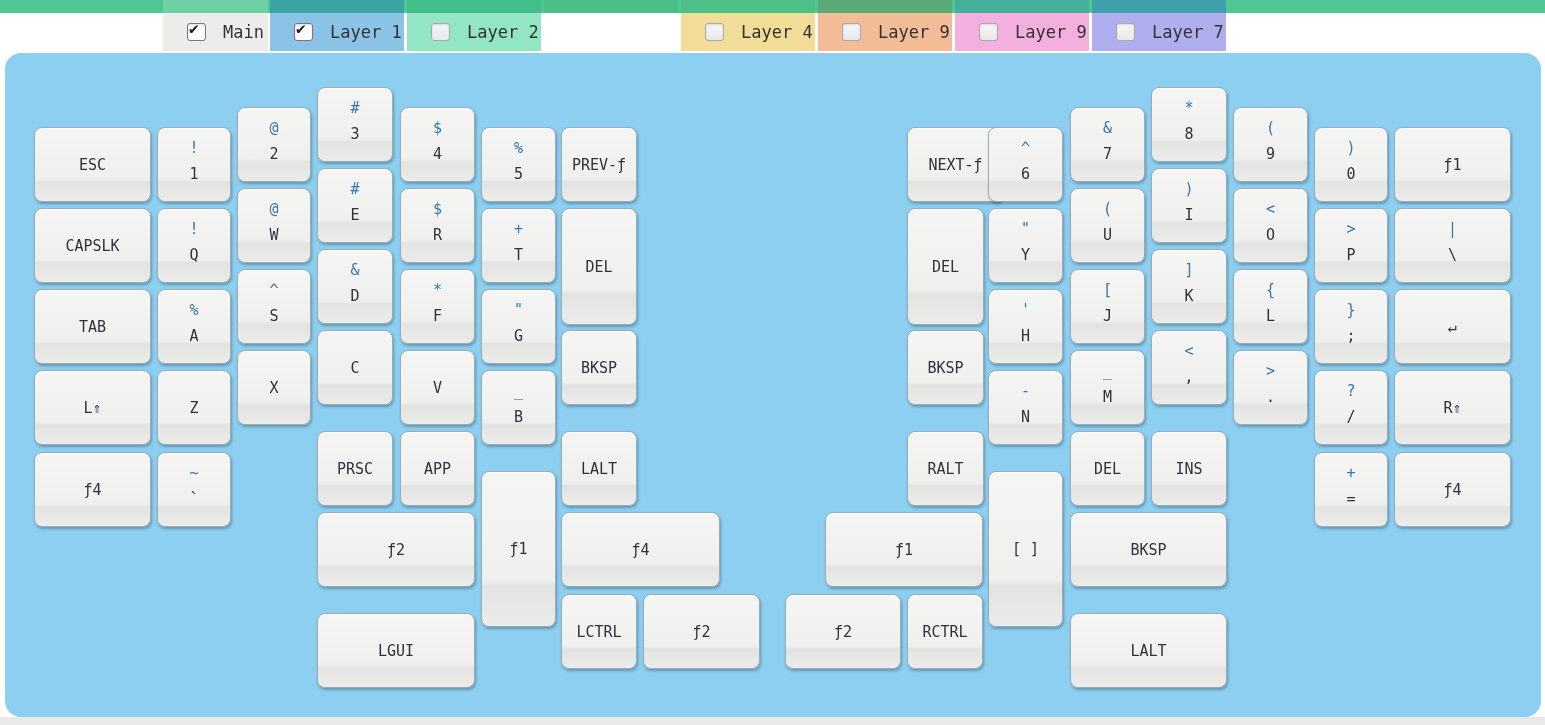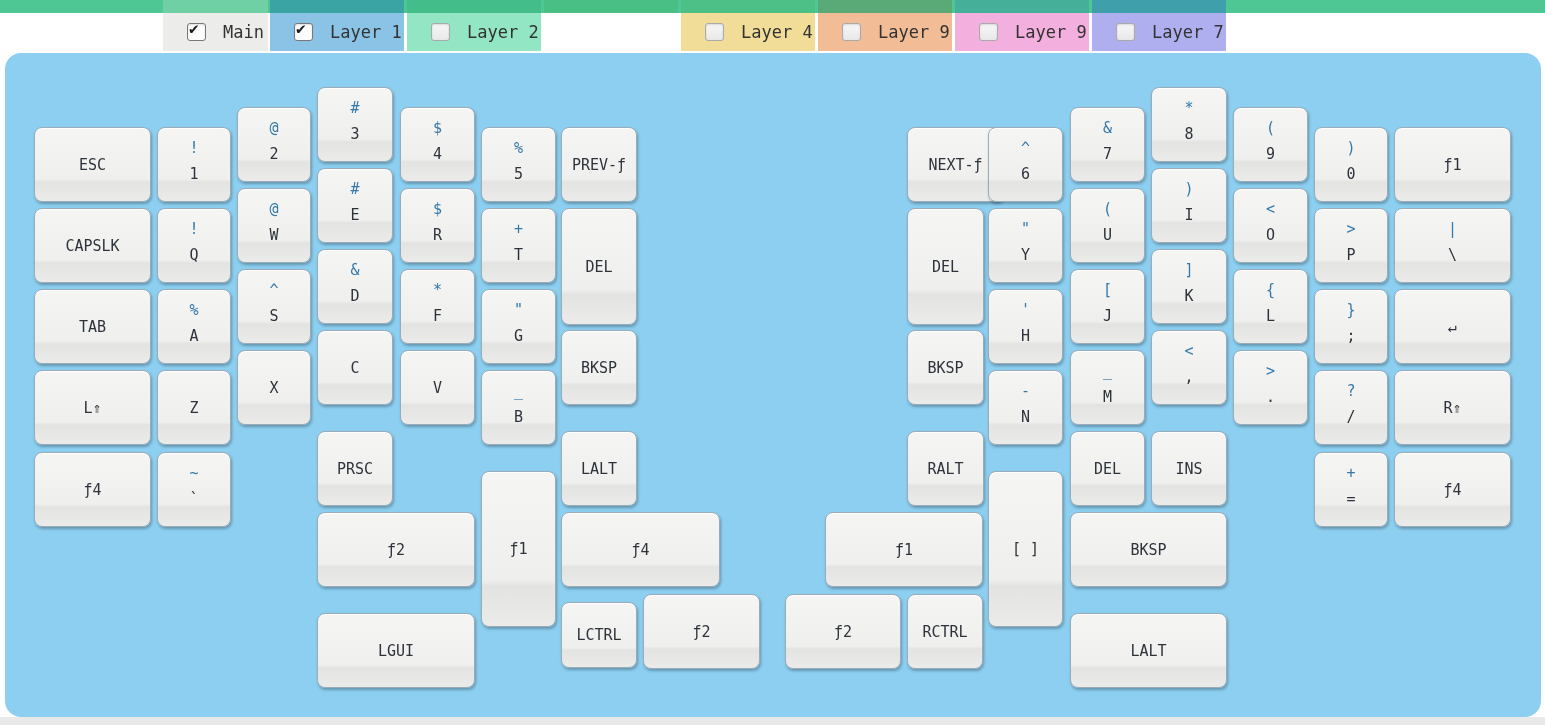--- a/index.html
+++ b/index.html
@@ -183,36 +183,39 @@
     <div class="key" style="left: 34px; top: 452px; width: 117px; height: 75px;">
       <span class="cap">ƒ4</span>
     </div>
     <div class="key two" style="left: 157px; top: 452px; width: 74px; height: 75px;">
       <span class="sym cap">~</span>
       <span class="cap">`</span>
     </div>
     <div class="key" style="left: 317px; top: 431px; width: 76px; height: 75px;">
       <span class="cap">PRSC</span>
     </div>
+    <div class="key" style="left: 400px; top: 431px; width: 75px; height: 75px;">
+      <span class="cap">APP</span>
+    </div>
     <div class="key" style="left: 561px; top: 431px; width: 76px; height: 75px;">
       <span class="cap">LALT</span>
     </div>
     <div class="key" style="left: 317px; top: 512px; width: 158px; height: 75px;">
       <span class="cap">ƒ2</span>
     </div>
     <div class="key" style="left: 481px; top: 471px; width: 75px; height: 156px;">
       <span class="cap">ƒ1</span>
     </div>
     <div class="key" style="left: 561px; top: 512px; width: 159px; height: 75px;">
       <span class="cap">ƒ4</span>
     </div>
     <div class="key" style="left: 317px; top: 613px; width: 158px; height: 75px;">
       <span class="cap">LGUI</span>
     </div>
-    <div class="key" style="left: 561px; top: 594px; width: 76px; height: 66px; margin-top: 8px;">
+    <div class="key" style="left: 561px; top: 594px; width: 76px; height: 75px;">
       <span class="cap">LCTRL</span>
     </div>
     <div class="key" style="left: 643px; top: 594px; width: 117px; height: 75px;">
       <span class="cap">ƒ2</span>
     </div>
     <div class="key" style="left: 907px; top: 127px; width: 97px; height: 75px;">
       <span class="cap">NEXT-ƒ</span>
     </div>
     <div class="key two" style="left: 988px; top: 127px; width: 75px; height: 75px;">
       <span class="sym cap">^</span>

